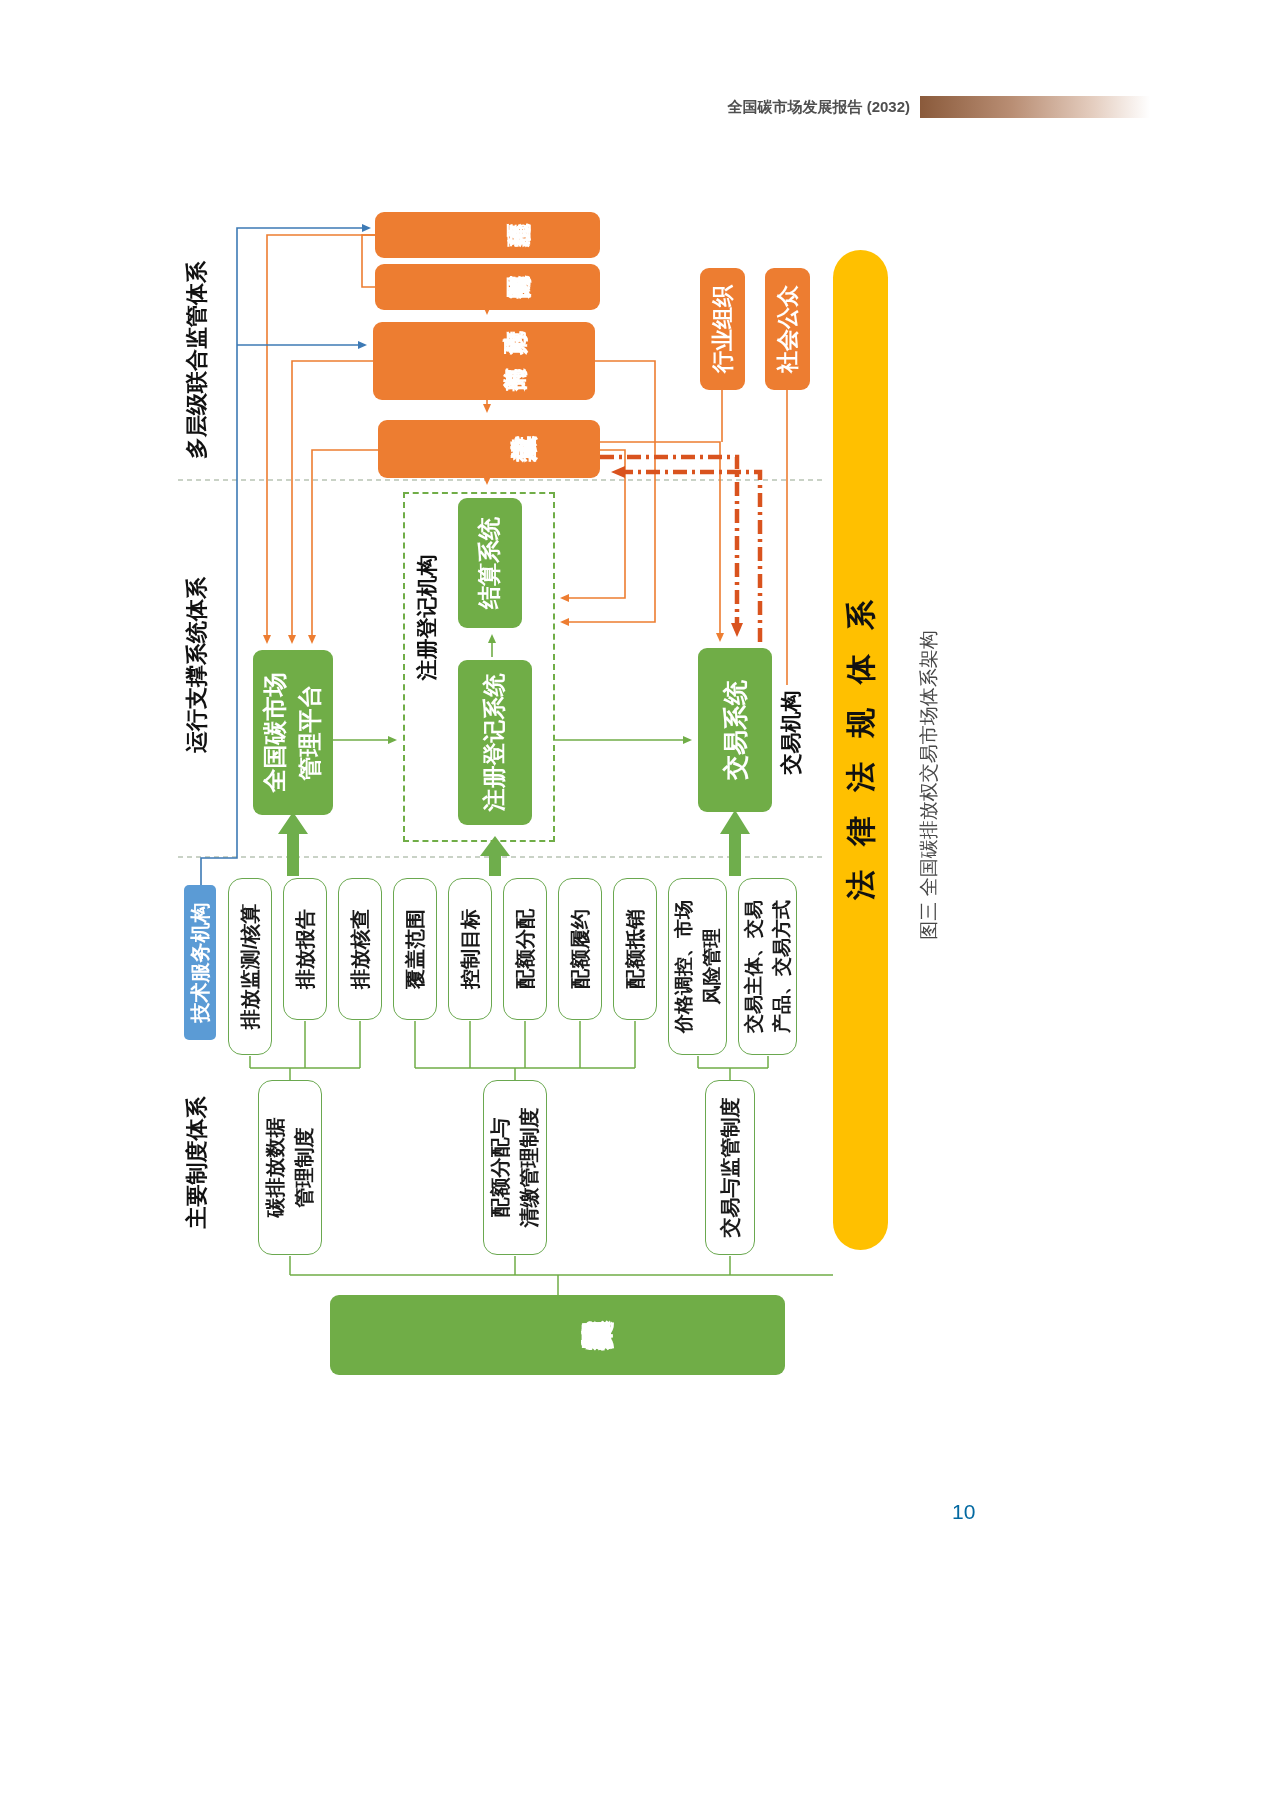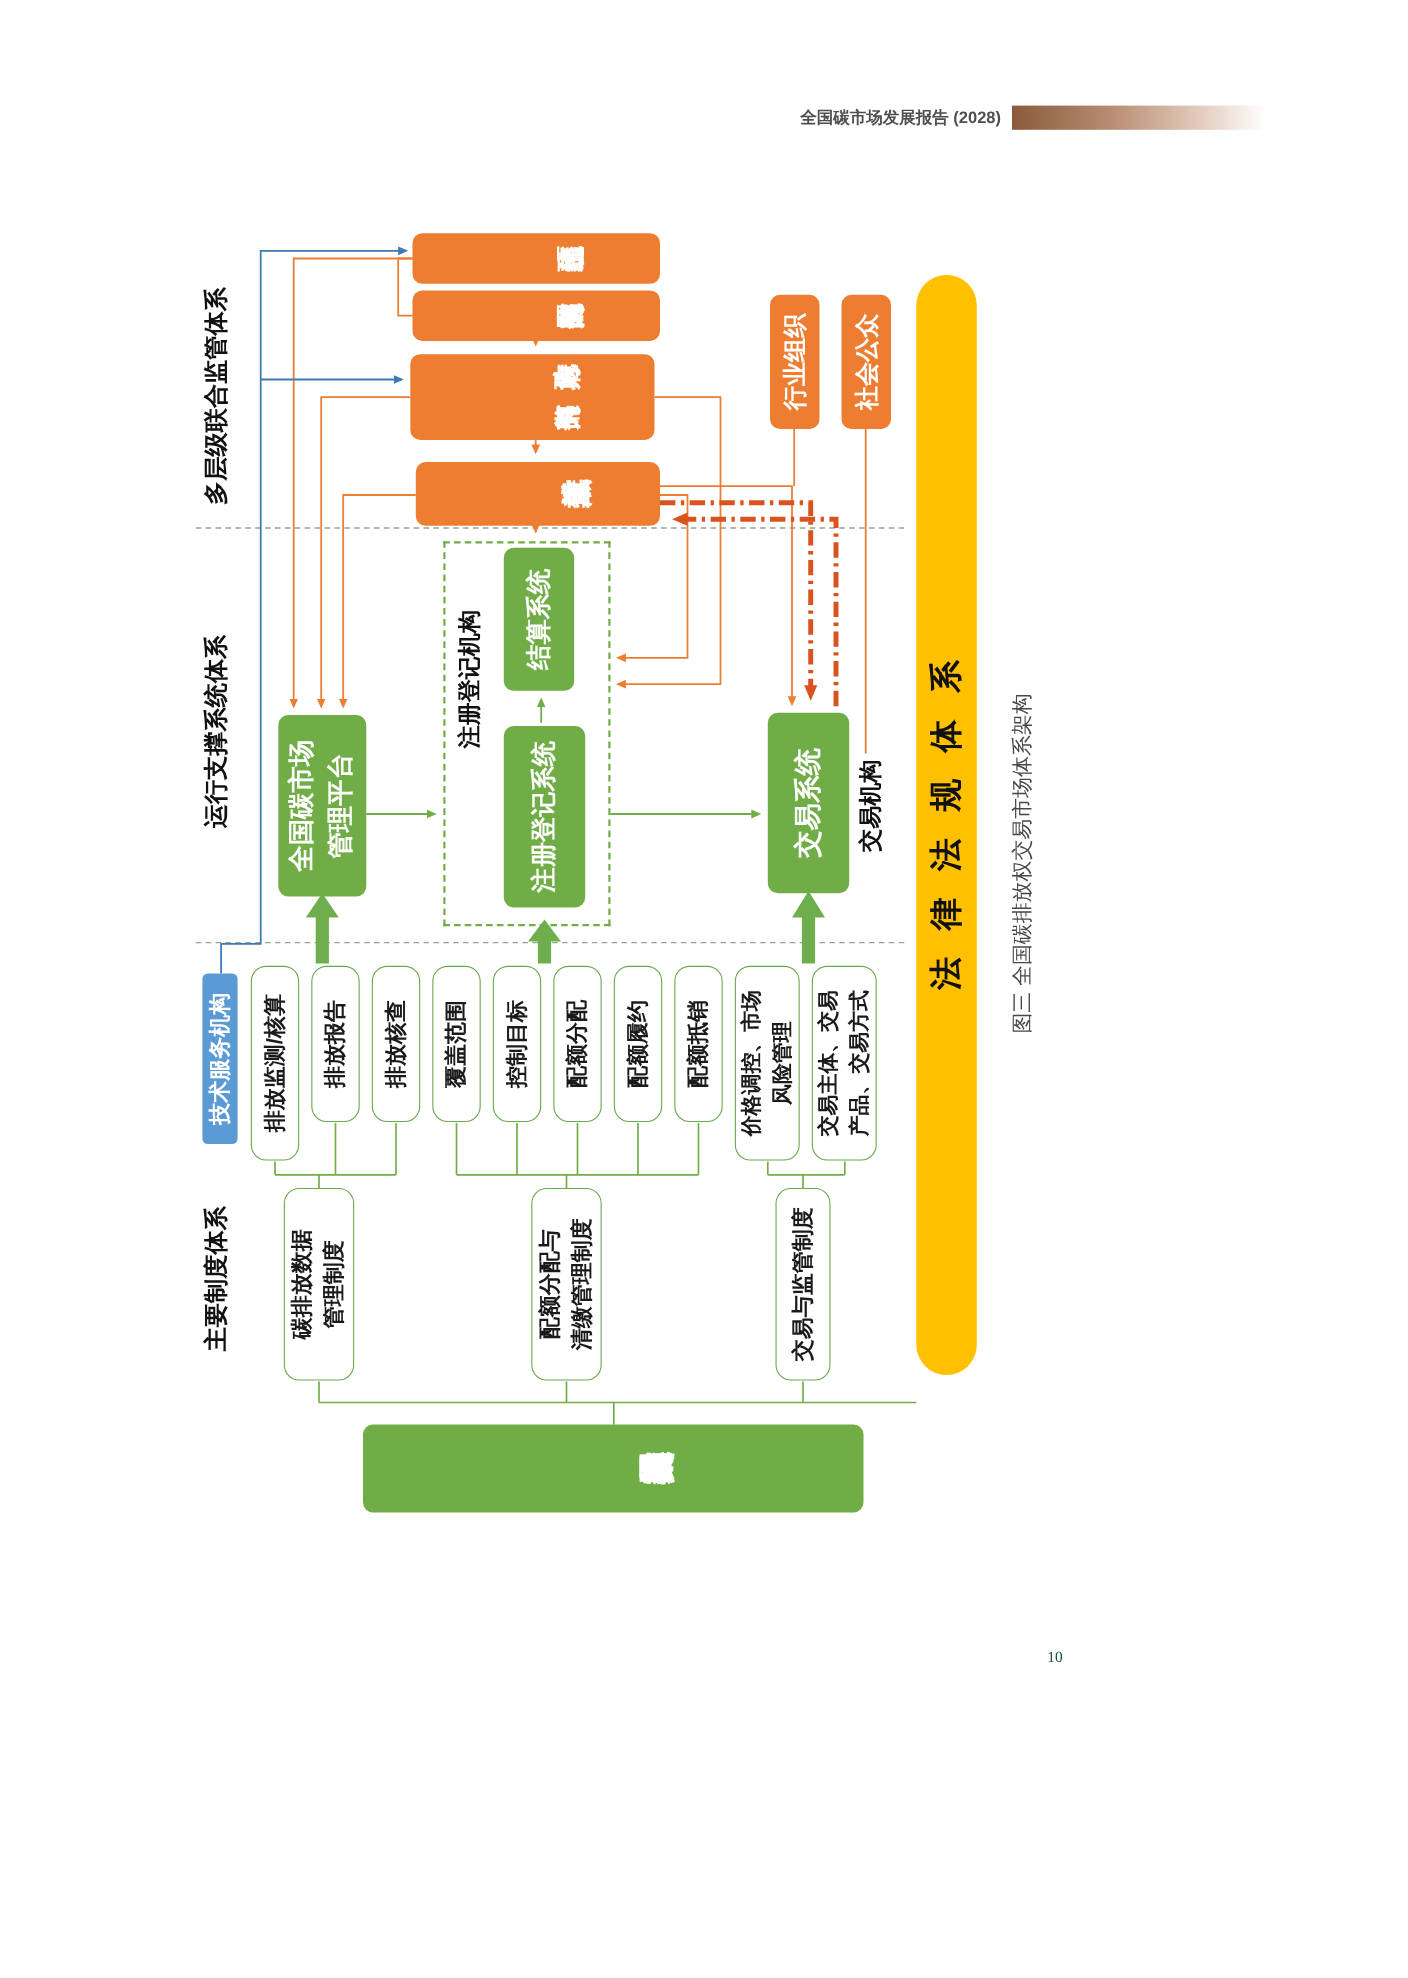--- a/index.html
+++ b/index.html
@@ -4,22 +4,22 @@
 <style>
   html,body{margin:0;padding:0;background:#ffffff;font-family:"Liberation Sans",sans-serif;}
   .page{position:relative;width:1280px;height:1798px;background:#ffffff;overflow:hidden;}
 
   
   .hdr-title{position:absolute;left:660px;top:98px;width:250px;text-align:right;
              font-size:15px;font-weight:bold;color:#4f4f4f;}
   .hdr-bar{position:absolute;left:920px;top:96px;width:230px;height:22px;
            background:linear-gradient(to right,#8a5a3b,#b98e74 40%,#e4cdbf 75%,#ffffff 100%);}
 
-  .page-num{position:absolute;left:952px;top:1500px;font-family:Liberation Serif, serif;
-            font-size:14px;color:#14532d;}
+  .page-num{position:absolute;left:952px;top:1500px;font-family:Liberation Sans, sans-serif;
+            font-size:21px;color:#0369a1;}
 
   
   .figure-upright{position:absolute;left:-40px;top:390px;width:1210px;height:790px;
                   transform:rotate(-90deg);transform-origin:50% 50%;}
 
   .box{position:absolute;display:flex;align-items:center;justify-content:center;
        box-sizing:border-box;text-align:center;line-height:1.45;}
   .pre{white-space:pre-line;}
   .vtext{writing-mode:vertical-rl;text-orientation:mixed;line-height:1.6;}
   .orange{background:#ED7D31;color:#fff;font-weight:bold;border-radius:9px;}
@@ -30,21 +30,21 @@
   .group-dashed{position:absolute;border:2px dashed #70AD47;box-sizing:border-box;background:transparent;}
   .flabel{position:absolute;font-weight:bold;color:#111;text-align:center;}
   .caption{position:absolute;text-align:center;color:#474747;}
   .connectors{position:absolute;left:0;top:0;pointer-events:none;}
 </style>
 </head>
 <body>
 
 <div class="page">
 
-  <div class="hdr-title">全国碳市场发展报告 (2028)</div>
+  <div class="hdr-title">全国碳市场发展报告 (2032)</div>
   <div class="hdr-bar"></div>
 
   <div class="figure-upright">
 
     <svg class="connectors" width="1210" height="790" viewBox="0 0 1210 790">
       <defs>
         <marker id="ao" markerUnits="userSpaceOnUse" markerWidth="10" markerHeight="10" refX="7" refY="5" orient="auto">
           <path d="M0,1 L9,5 L0,9 Z" fill="#ED7D31"></path>
           </marker>
         <marker id="ar" markerUnits="userSpaceOnUse" markerWidth="16" markerHeight="14" refX="11" refY="7" orient="auto">

